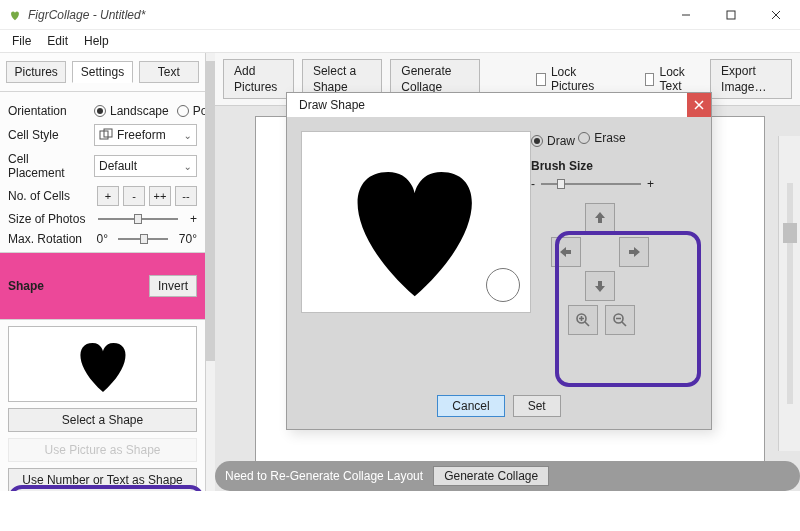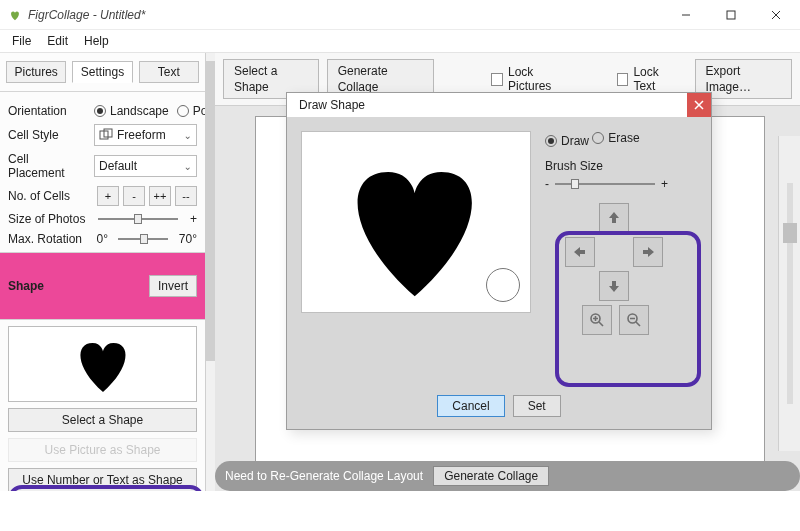--- a/index.html
+++ b/index.html
@@ -44,25 +44,25 @@
   .canvas { position: absolute; top: 10px; left: 40px; width: 510px; height: 380px; background: #fff; border: 1px solid #9e9e9e; }
   .big-heart { position: absolute; top: 10px; left: 140px; }
   .statusbar { position: absolute; bottom: 0; left: 0; right: 0; height: 30px; background: #9b9b9b; color: #fff; display: flex; align-items: center; padding: 0 10px; gap: 10px; font-size: 12px; border-radius: 15px; }
   .statusbar .btn2 { background: #e0e0e0; color: #222; border: 1px solid #888; padding: 2px 10px; cursor: pointer; }
   .ruler-v { position: absolute; right: 0; top: 30px; bottom: 40px; width: 22px; background: #efefef; border-left: 1px solid #cfcfcf; display: flex; align-items: center; justify-content: center; }
   .ruler-v .trk { width: 6px; height: 70%; background: #dcdcdc; position: relative; }
   .ruler-v .hnd { position: absolute; left: -4px; width: 14px; height: 20px; background: #c0c0c0; top: 40px; }
   .dialog { position: absolute; top: 92px; left: 286px; width: 426px; height: 338px; background: #d7d7d7; border: 1px solid #9c9c9c; box-shadow: 4px 4px 12px rgba(0,0,0,0.12); }
   .dlg-title { height: 24px; background: #fff; display: flex; align-items: center; justify-content: space-between; padding: 0 0 0 12px; font-size: 12px; }
   .dlg-close { width: 24px; height: 24px; background: #d9534f; color: #fff; display: flex; align-items: center; justify-content: center; }
-  .dlg-body { display: flex; padding: 14px; gap: 14px; height: 278px; }
+  .dlg-body { display: flex; padding: 14px; height: 278px; }
   .dlg-preview { width: 230px; height: 182px; background: #fff; border: 1px solid #bfbfbf; position: relative; }
   .cursor-circ { position: absolute; bottom: 10px; right: 10px; width: 34px; height: 34px; border: 1px solid #777; border-radius: 50%; background: #fff; }
   .dlg-right { flex: 1; }
-  .brush-row { display: flex; align-items: center; gap: 8px; font-weight: normal; }
+  .brush-row { display: flex; align-items: center; gap: 8px; font-weight: bold; }
   .ctrl-grid { position: relative; margin-top: 12px; width: 140px; height: 130px; }
   .arrowbtn { position: absolute; width: 30px; height: 30px; border: 1px solid #9e9e9e; background: #d0d0d0; display: flex; align-items: center; justify-content: center; cursor: pointer; }
   .dlg-foot { display: flex; justify-content: center; gap: 8px; padding-bottom: 10px; }
   .dlg-foot .db { border: 1px solid #9e9e9e; padding: 3px 14px; font-size: 12px; cursor: pointer; }
   .db.sel { background: #cfe8fc; border-color: #3d89cf; }
   .db.def { background: #e5e5e5; }
   svg { display: block; }
 </style>
 </head>
 <body>
@@ -183,20 +183,21 @@
     <div class="hl-purple" style="left:8px; top:432px; width:196px; height:38px;"></div>
   </div>
 
   <div class="sidescroll">
       <div class="thumb"></div>
     </div>
 
   <div style="flex:1; display:flex; flex-direction:column;">
 
     <div class="toolbar">
+      <span class="btn">Add Pictures</span>
       <span class="btn">Select a Shape</span>
       <span class="btn">Generate Collage</span>
       <span style="width:6px"></span>
       <span class="check">
           <span class="box"></span>
           <span>Lock Pictures</span>
         </span>
       <span class="check">
           <span class="box"></span>
           <span>Lock Text</span>

